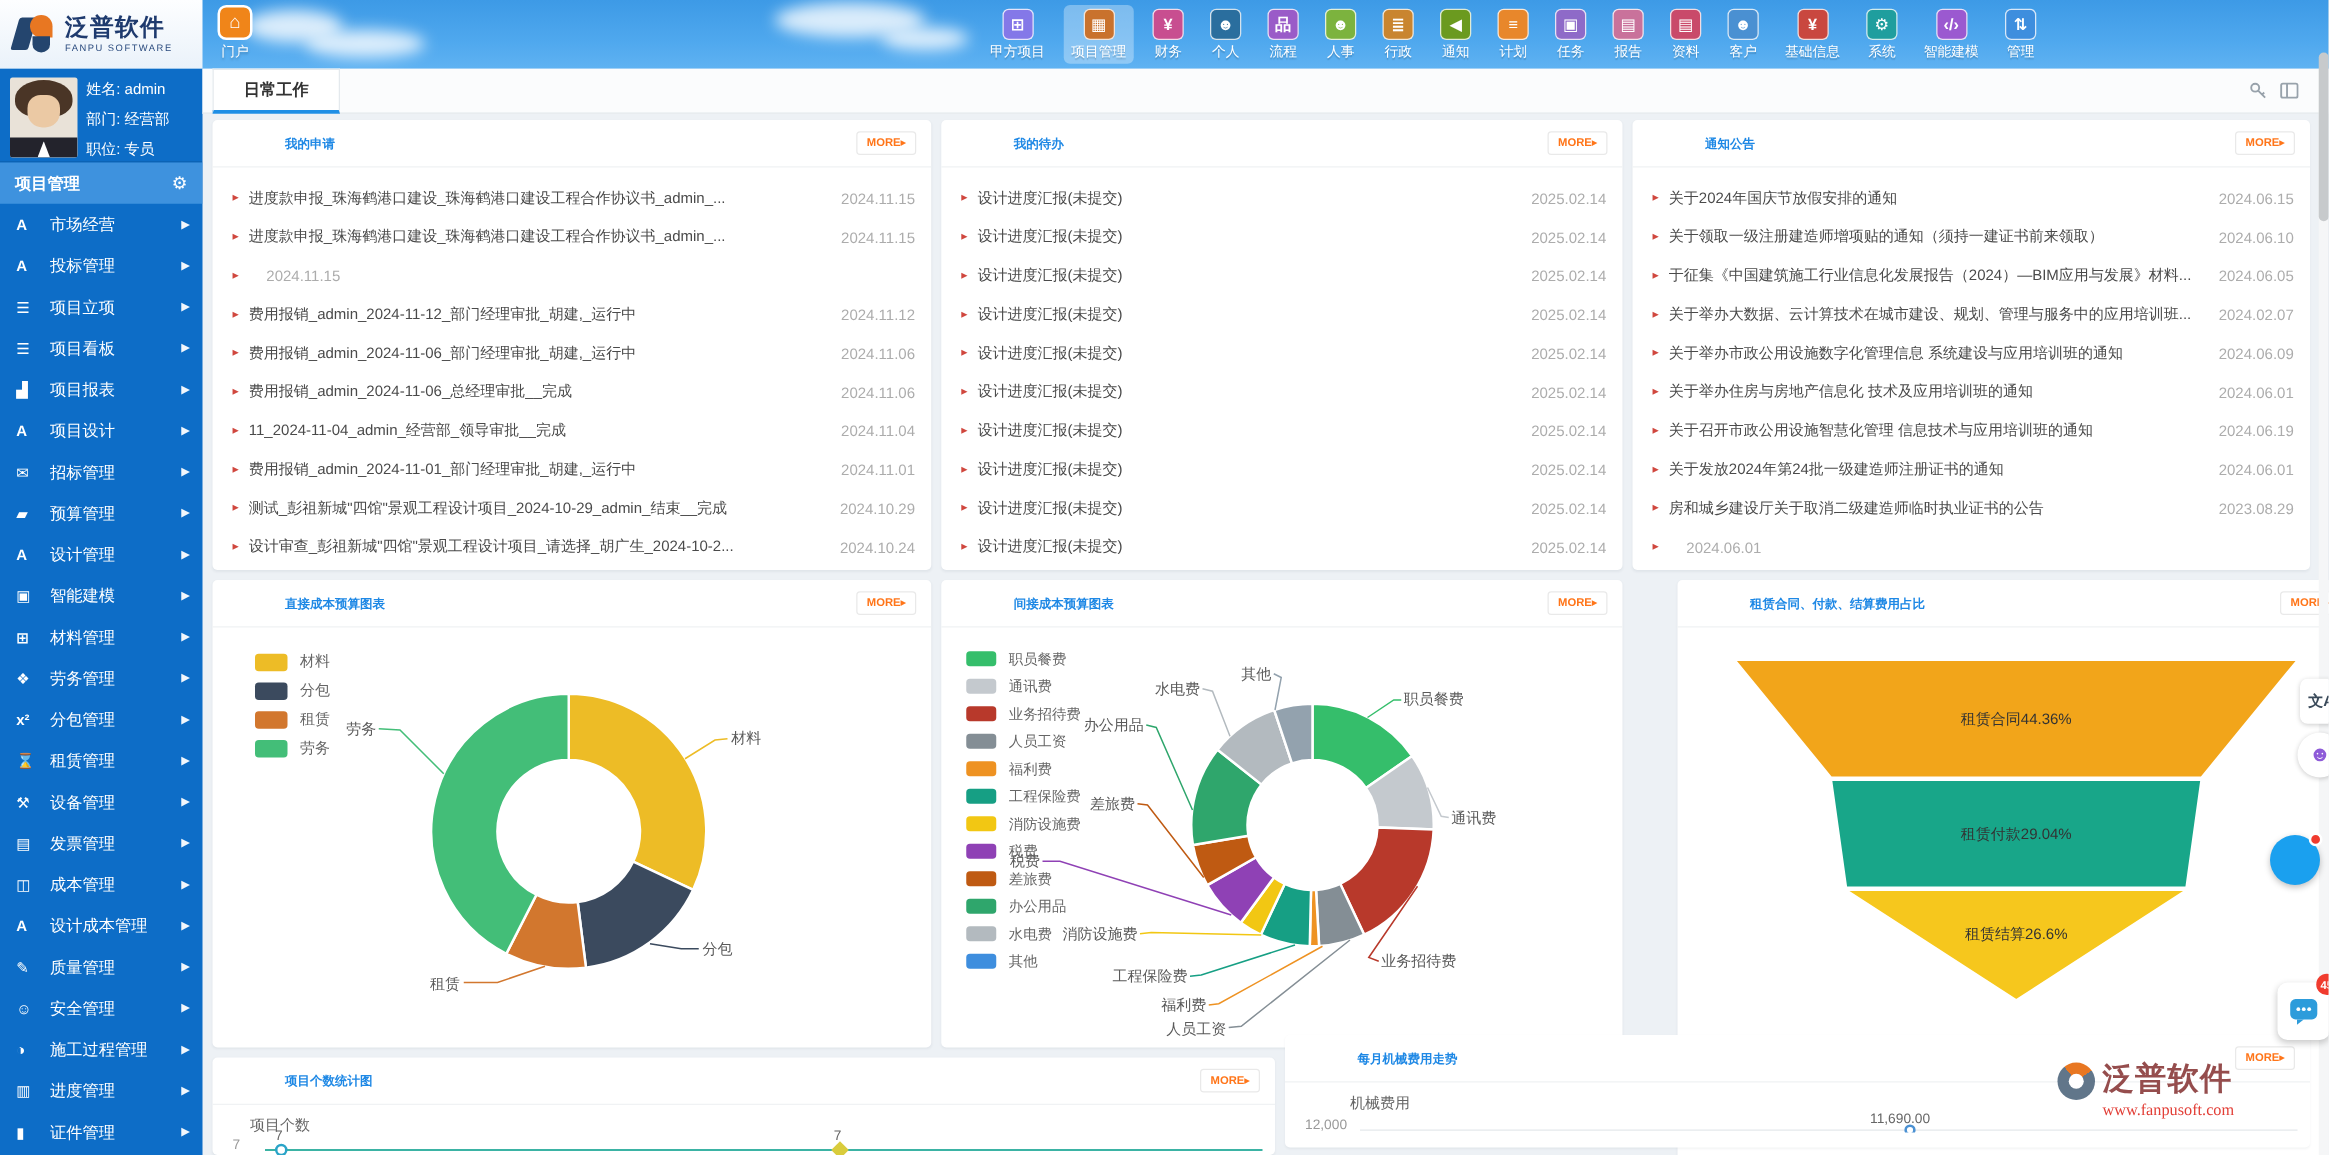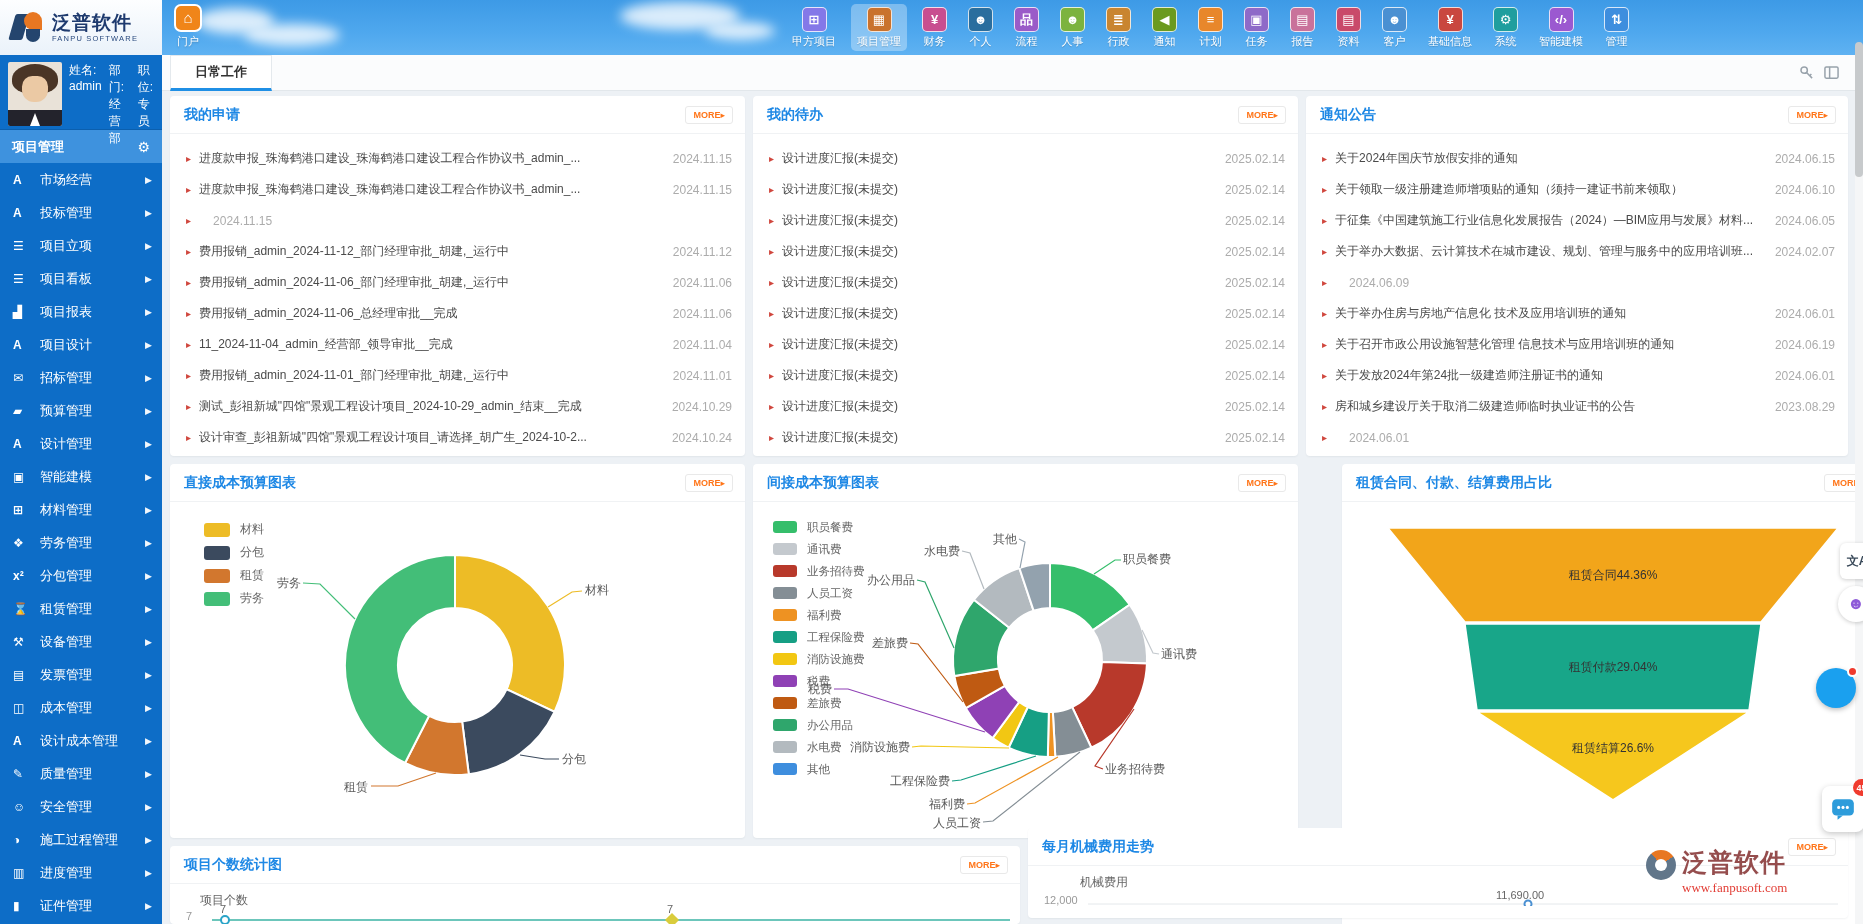--- a/index.html
+++ b/index.html
@@ -34,40 +34,40 @@
   .nav-lb { color:#fff; font-size:11px; white-space:nowrap; text-shadow:0 1px 1px rgba(0,0,0,.2); }
 
   
   #sidebar { position:absolute; left:0; top:55px; width:162px; height:869px; background:#0D6DC7; overflow:hidden; }
   #user-card { height:75px; display:flex; padding:7px 6px 0 8px; gap:7px; border-bottom:1px solid rgba(0,0,0,.12); }
   #avatar { width:54px; height:64px; background:#E9E2D8; border-radius:2px; position:relative; overflow:hidden; flex:none; }
   #avatar .hair { position:absolute; left:4px; top:2px; width:46px; height:30px; background:#4A3526; border-radius:50% 50% 42% 42%; }
   #avatar .face { position:absolute; left:14px; top:14px; width:26px; height:26px; background:#EBC9A4; border-radius:40% 40% 46% 46%; }
   #avatar .body { position:absolute; left:0; bottom:0; width:100%; height:16px; background:#23232C; }
   #avatar .shirt { position:absolute; left:22px; bottom:0; width:10px; height:13px; background:#fff; clip-path:polygon(50% 0,100% 100%,0 100%); }
-  .u-lines { display:flex; flex-direction:row; justify-content:center; gap:7px; color:#fff; font-size:12px; }
+  .u-lines { display:flex; flex-direction:column; justify-content:center; gap:7px; color:#fff; font-size:12px; }
   #side-title { height:33px; background:#3E92DE; display:flex; align-items:center; padding:0 12px; color:#fff; font-size:13px; font-weight:bold; }
   #side-title .sp { flex:1; }
   #side-title .gear { font-size:14px; cursor:pointer; }
   .m-item { height:33px; display:flex; align-items:center; padding:0 10px 0 13px; color:#fff; font-size:13px; cursor:pointer; }
   .m-ico { width:27px; font-size:12px; font-weight:bold; }
   .m-lb { flex:1; white-space:nowrap; }
   .m-ch { font-size:9px; opacity:.95; }
 
   
   #tabbar { position:absolute; left:162px; top:55px; width:1701px; height:36px; background:#FBFCFD; border-bottom:1px solid #E2E7EB; }
   #tab-daily { position:absolute; left:8px; top:0; height:36px; padding:0 24px; background:#fff; border:1px solid #E4E9ED; border-bottom:3px solid #1F8FE5;
     font-size:13px; font-weight:bold; color:#333; display:flex; align-items:center; cursor:pointer; }
   .tab-tools { position:absolute; right:24px; top:10px; display:flex; gap:10px; }
   .tab-tools svg { cursor:pointer; }
 
   
   .panel { position:absolute; background:#fff; border-radius:4px; box-shadow:0 1px 2px rgba(30,50,70,.06); }
   .panel-h { height:38px; display:flex; align-items:center; justify-content:space-between; padding:0 12px 0 14px; border-bottom:1px solid #F0F2F4; }
-  .panel-title { font-size:14px; font-weight:bold; color:#1E88E5; }
+  .panel-title { font-size:10px; font-weight:bold; color:#1E88E5;margin-left:44px; }
   .more-btn { font-size:9px; font-weight:bold; color:#FF7519; border:1px solid #E9E9E9; border-radius:3px; padding:3px 7px; background:#fff; cursor:pointer; white-space:nowrap; }
   .list { padding-top:9px; }
   .lrow { height:31px; display:flex; align-items:center; padding:0 13px 0 16px; font-size:12px; color:#4A4A4A; cursor:pointer; }
   .lrow .bullet { color:#D0473E; margin-right:8px; font-size:10px; flex:none; }
   .lrow .t { flex:1; overflow:hidden; text-overflow:ellipsis; white-space:nowrap; }
   .lrow .d { color:#ACACAC; margin-left:14px; flex:none; }
 
   .chart-svg { position:absolute; left:0; top:0; pointer-events:none; }
   .lg-col { position:absolute; }
   .lg-item { display:flex; align-items:center; cursor:pointer; }
@@ -496,20 +496,21 @@
           <span class="t">于征集《中国建筑施工行业信息化发展报告（2024）—BIM应用与发展》材料...</span>
           <span class="d">2024.06.05</span>
         </div>
         <div class="lrow">
           <span class="bullet">▸</span>
           <span class="t">关于举办大数据、云计算技术在城市建设、规划、管理与服务中的应用培训班...</span>
           <span class="d">2024.02.07</span>
         </div>
         <div class="lrow">
           <span class="bullet">▸</span>
+          <span class="t">关于举办市政公用设施数字化管理信息 系统建设与应用培训班的通知</span>
           <span class="d">2024.06.09</span>
         </div>
         <div class="lrow">
           <span class="bullet">▸</span>
           <span class="t">关于举办住房与房地产信息化 技术及应用培训班的通知</span>
           <span class="d">2024.06.01</span>
         </div>
         <div class="lrow">
           <span class="bullet">▸</span>
           <span class="t">关于召开市政公用设施智慧化管理 信息技术与应用培训班的通知</span>

